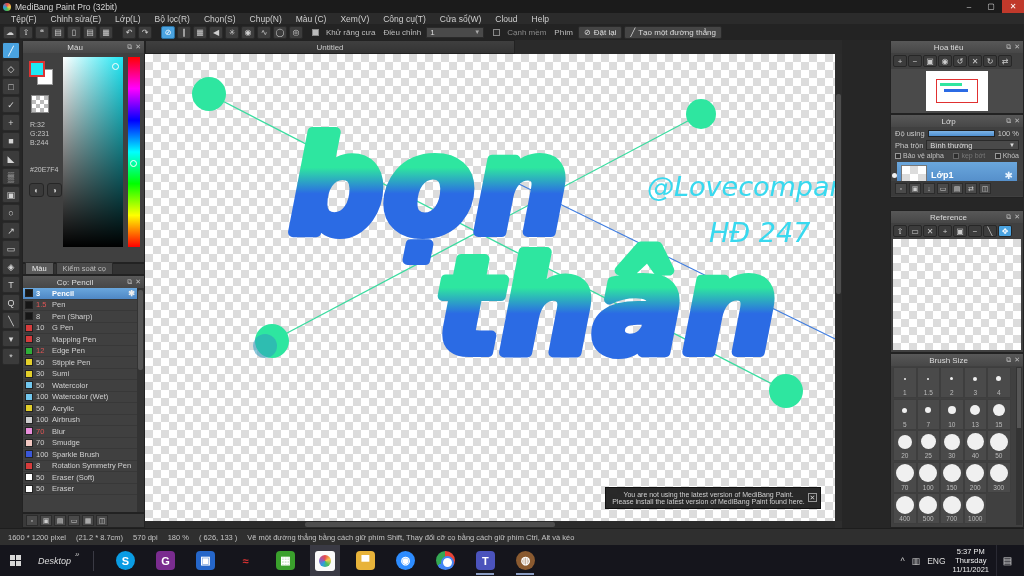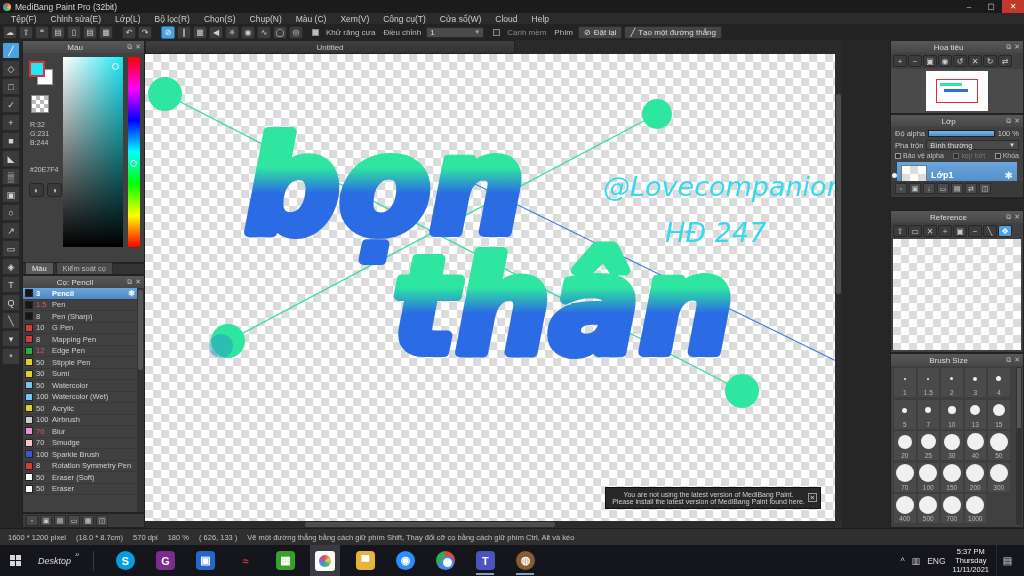--- a/index.html
+++ b/index.html
@@ -102,21 +102,21 @@
   .bf-ico { width:12px; height:11px; background:#4a4a4a; border:1px solid #2c2c2c; font-size:7px;
             color:#ccc; display:flex; align-items:center; justify-content:center; }
 
   
   #canvas-area { position:absolute; left:145px; top:40px; width:697px; height:488px; background:#2e2e2e; }
   #canvas-tabbar { height:14px; background:#2a2a2a; display:flex; }
   #canvas-tab { width:370px; background:linear-gradient(#3f3f3f,#343434); border:1px solid #222;
                 display:flex; align-items:center; justify-content:center; font-size:8px; color:#ccc; }
   #viewport { position:absolute; left:0; top:14px; right:7px; bottom:7px; overflow:hidden;
               background-image:linear-gradient(45deg,#dedede 25%,transparent 25%,transparent 75%,#dedede 75%),
-                lininear-gradient; }
+                lininear-gradient;padding-left:44px; }
   .checker { background-image:linear-gradient(45deg,#dcdcdc 25%,transparent 25%,transparent 75%,#dcdcdc 75%),
              linear-gradient(45deg,#dcdcdc 25%,transparent 25%,transparent 75%,#dcdcdc 75%);
              background-position:0 0,8px 8px; background-size:16px 16px; background-color:#fff; }
   #vscroll { position:absolute; right:0; top:14px; width:7px; bottom:7px; background:#2b2b2b; }
   #vscroll .thumb { position:absolute; left:1px; top:40px; width:5px; height:200px; background:#4e4e4e; border-radius:2px; }
   #hscroll { position:absolute; left:0; bottom:0; height:7px; right:7px; background:#2b2b2b; }
   #hscroll .thumb { position:absolute; top:1px; left:160px; height:5px; width:250px; background:#4e4e4e; border-radius:2px; }
   #notif { position:absolute; right:14px; bottom:12px; width:216px; background:rgba(30,30,30,.95);
            border:1px solid #111; color:#cfcfcf; font-size:7px; padding:3px 14px 3px 5px; text-align:center; }
   #notif-close { position:absolute; right:3px; top:5px; width:9px; height:9px; border:1px solid #999;
@@ -507,21 +507,21 @@
     </div>
   </div>
 
   <div class="panel" id="layer-panel">
     <div class="panel-header">
       <span class="ph-title">Lớp</span>
       <span class="ph-ico">⧉</span>
       <span class="ph-ico">✕</span>
     </div>
     <div class="lp-row">
-      <span>Độ alpha</span>
+      <span>Độ using</span>
       <span id="opacity-slider">
           <span id="opacity-fill"></span>
         </span>
       <span>100 %</span>
     </div>
     <div class="lp-row">
       <span>Pha trộn</span>
       <span id="blend-select">
         <span>Bình thường</span>
         <span class="arrow">▼</span>
@@ -681,21 +681,21 @@
           <div class="lbl">1000</div>
         </div>
       </div>
     <div id="size-scroll">
         <div class="thumb"></div>
       </div>
   </div>
 
   <div id="statusbar">
     <span>1600 * 1200 pixel</span>
-    <span>(18.0 * 8.7cm)</span>
+    <span>(21.2 * 8.7cm)</span>
     <span>570 dpi</span>
     <span>180 %</span>
     <span>( 626, 133 )</span>
     <span>Vẽ một đường thẳng bằng cách giữ phím Shift, Thay đổi cỡ cọ bằng cách giữ phím Ctrl, Alt và kéo</span>
   </div>
 
   <div id="taskbar">
     <div id="start-btn">
       <div id="win-logo">
           <div></div>

